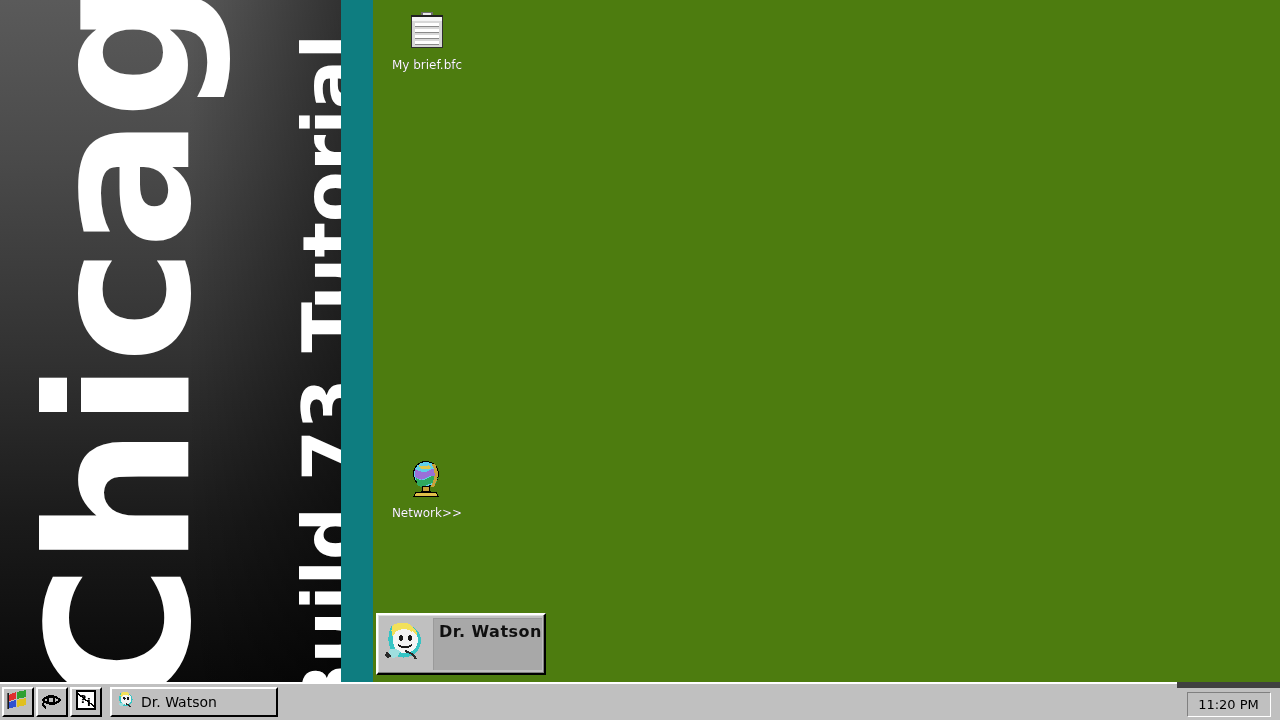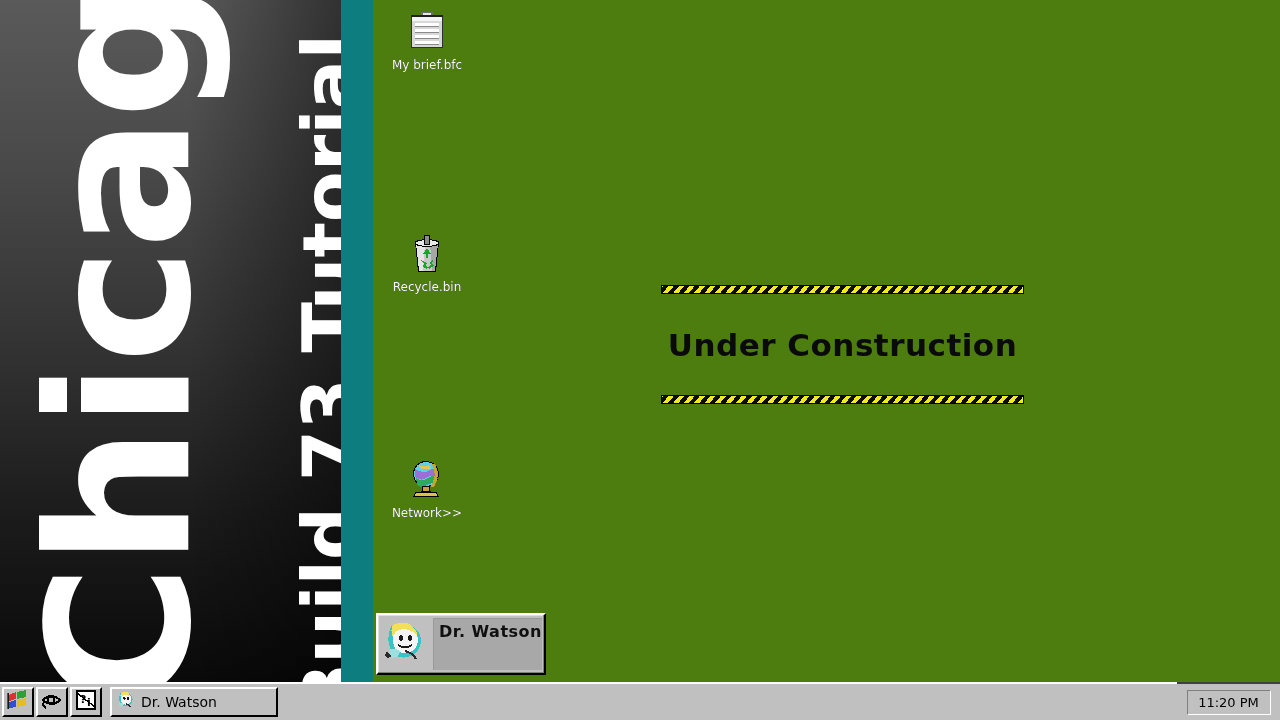--- a/index.html
+++ b/index.html
@@ -180,21 +180,21 @@
     font-size:14px;
     color:#000;
     margin-left:5px;
     white-space:nowrap;
   }
   #tray-clock{
     position:absolute;
     right:0; bottom:0;
     width:103px; height:38px;
     background:#c0c0c0;
-    border-top:2px solid #404040;
+    border-top:6px solid #404040;
     display:flex; align-items:center; justify-content:center;
   }
   #clock-well{
     width:84px; height:25px;
     background:#c0c0c0;
     border-top:1px solid #808080;
     border-left:1px solid #808080;
     border-right:1px solid #ffffff;
     border-bottom:1px solid #ffffff;
     display:flex; align-items:center; justify-content:center;
@@ -235,61 +235,38 @@
         <rect x="12" y="30" width="24" height="1" fill="#8a8a8a"></rect>
         <rect x="12" y="33" width="24" height="3" fill="#ffffff"></rect>
         <rect x="12" y="36" width="24" height="1" fill="#8a8a8a"></rect>
         <rect x="8" y="7" width="32" height="2" fill="#202020"></rect>
       </svg>
     </span>
     <span class="lbl">My brief.bfc</span>
   </div>
 
 
-  <div class="desk-icon" style="left:2px; top:230px;">
-    <span class="glyph">
-      <svg width="48" height="48" viewBox="0 0 48 48" shape-rendering="crispEdges">
-        <path d="M12 12 L36 12 L33 42 L15 42 Z" fill="#000000"></path>
-        <path d="M13 13 L35 13 L32 41 L16 41 Z" fill="#c8c8c8"></path>
-        <path d="M13 13 L22 13 L20 41 L16 41 Z" fill="#e4e4e4"></path>
-        <path d="M27 13 L35 13 L32 41 L29 41 Z" fill="#a6a6a6"></path>
-        <ellipse cx="24" cy="13" rx="12" ry="3.4" fill="#e8e8e8" stroke="#000" stroke-width="1"></ellipse>
-        <rect x="21" y="5" width="5" height="9" fill="#8d8d8d" stroke="#000" stroke-width="1"></rect>
-        <g fill="#1aa52b">
-          <path d="M24 18 L28 24 L25 24 L25 28 L23 28 L23 24 L20 24 Z"></path>
-          <path d="M18 30 L24 33 L22 35 L25 37 L24 39 L19 36 L21 34 Z"></path>
-          <path d="M30 30 L26 33 L28 35 L25 37 L26 39 L31 36 L29 34 Z"></path>
-        </g>
-      </svg>
-    </span>
-    <span class="lbl">Recycle.bin</span>
-  </div>
 
 
   <div class="desk-icon" style="left:2px; top:456px;">
     <span class="glyph">
       <svg width="48" height="48" viewBox="0 0 48 48" shape-rendering="crispEdges">
         <circle cx="23" cy="18" r="13" fill="#000000"></circle>
         <circle cx="23" cy="18" r="12" fill="#5fcfe8"></circle>
         <path d="M12 13 q8 5 13 2 q6 -4 10 1 l0 5 q-7 -3 -12 1 q-6 4 -11 -2 Z" fill="#9a6fd8"></path>
         <path d="M13 22 q7 4 12 0 q6 -4 10 0 l-2 6 q-6 -2 -11 2 q-5 3 -8 -2 Z" fill="#2fa95f"></path>
         <path d="M16 9 q6 3 10 0 l2 3 q-6 3 -11 0 Z" fill="#e0c84a"></path>
         <path d="M20 30 l6 0 l1 5 l-8 0 Z" fill="#c9a23a" stroke="#000" stroke-width="1"></path>
         <path d="M13 36 l20 0 l2 4 l-24 0 Z" fill="#e0c04a" stroke="#000" stroke-width="1"></path>
         <path d="M30 8 q7 10 -1 23" fill="none" stroke="#c9a23a" stroke-width="3"></path>
       </svg>
     </span>
     <span class="lbl">Network&gt;&gt;</span>
   </div>
 
-  <div id="uc-block">
-    <div class="hazard"></div>
-    <div id="uc-text">Under Construction</div>
-    <div class="hazard"></div>
-  </div>
 
   <div id="watson-window">
     <span id="watson-icon-big">
       <svg width="48" height="48" viewBox="0 0 48 48" shape-rendering="crispEdges">
         <path d="M10 8 q14 -6 26 4 q8 10 0 22 q-12 10 -24 2 q-8 -12 -2 -28 Z" fill="#36c4c4"></path>
         <path d="M14 10 q12 -5 20 3 q6 9 0 18 q-10 8 -19 1 q-6 -10 -1 -22 Z" fill="#f4f4f4"></path>
         <path d="M12 7 q10 -5 18 0 q3 3 1 7 q-6 -5 -13 -2 q-5 2 -6 7 q-3 -7 0 -12 Z" fill="#f2e05a"></path>
         <path d="M30 8 q6 3 6 9 q-3 -1 -5 -5 Z" fill="#f2e05a"></path>
         <ellipse cx="20" cy="20" rx="2.4" ry="3" fill="#1a1a1a"></ellipse>
         <ellipse cx="29" cy="20" rx="2.4" ry="3" fill="#1a1a1a"></ellipse>

